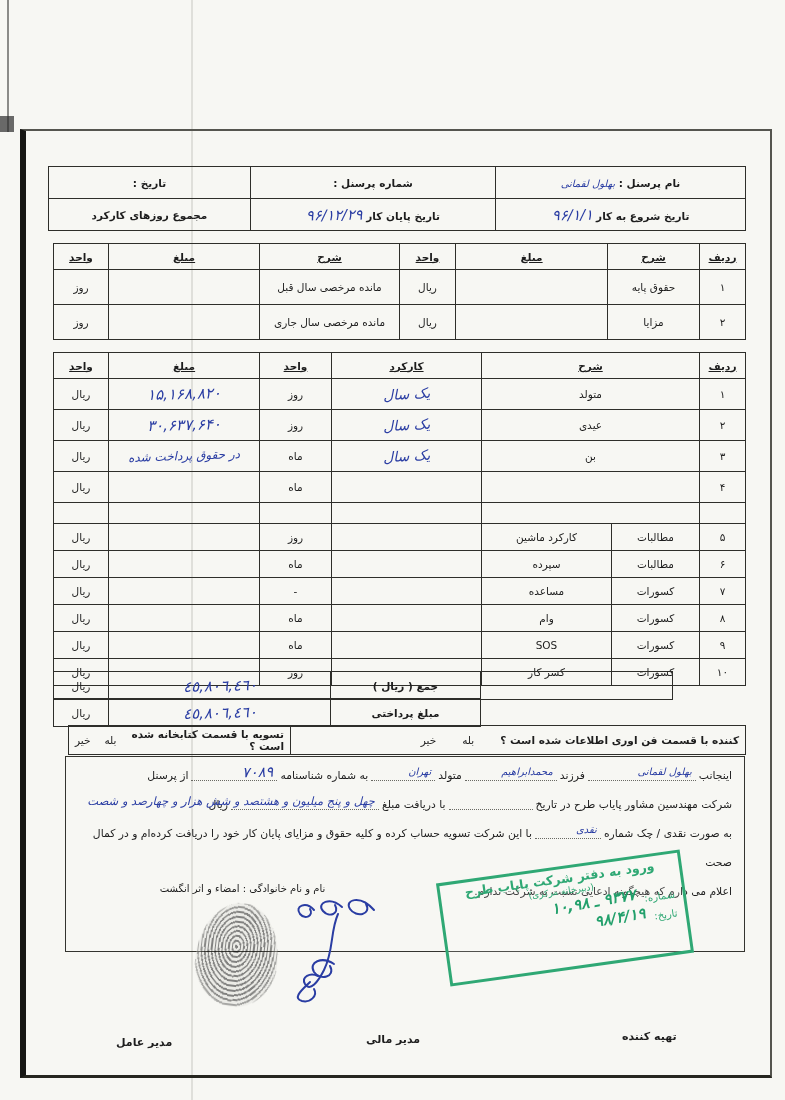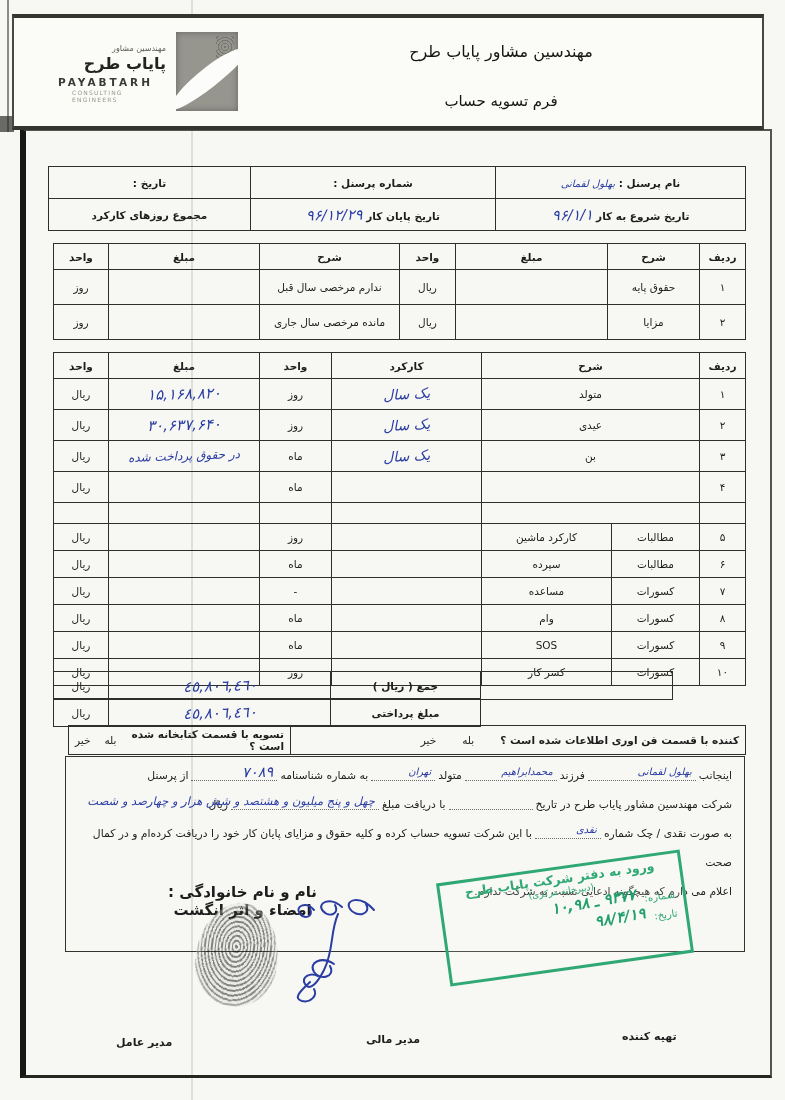--- a/index.html
+++ b/index.html
@@ -28,21 +28,21 @@
   .l-en{font-size:10.5px;font-weight:bold;letter-spacing:3px;color:#3a3a36;direction:ltr;text-align:left;margin-top:3px;}
   .l-en-sub{font-size:6px;letter-spacing:1.2px;color:#96968f;direction:ltr;text-align:left;margin-left:14px;margin-top:1px;}
   .titles{position:absolute;left:372px;top:24px;width:230px;text-align:center;}
   .title1{font-size:16px;color:#151512;}
   .title2{font-size:15px;color:#151512;margin-top:31px;}
 
   
   table{border-collapse:collapse;table-layout:fixed;}
   td,th{border:1px solid #2e2e2a;font-size:10.5px;color:#1d1d1d;padding:1px 6px;overflow:visible;
         font-weight:normal;background:transparent;}
-  th{font-weight:bold;text-align:center;}
+  th{font-weight:bold;text-align:center;text-decoration:underline;}
   .c{text-align:center;}
   .r{text-align:center;}
 
   .info-table{left:48px;top:166px;width:697px;position:absolute;}
   .info-table td{height:29px;font-weight:600;}
 
   .t1-table{left:53px;top:243px;width:692px;position:absolute;}
   .t1-table .hrow th{height:23px;}
   .t1-table .drow td{height:32px;}
 
@@ -72,21 +72,21 @@
   .hw-name{font-size:10px;letter-spacing:1.5px;}
 
   
   .decl-box{left:65px;top:756px;width:680px;height:196px;border:1.5px solid #34342f;position:absolute;
             padding:4px 12px 0 12px;box-sizing:border-box;font-size:10.8px;line-height:29px;}
   .blank{display:inline-block;border-bottom:1.5px dotted #6a6a64;height:13px;position:relative;
          vertical-align:-2px;margin:0 3px;}
   .blank .hw{position:absolute;bottom:0;right:4px;line-height:16px;}
 
   
-  .sig-label{left:150px;top:883px;width:185px;position:absolute;font-size:15px;font-weight:700;text-align:center;}
+  .sig-label{left:150px;top:883px;width:185px;position:absolute;font-size:10px;font-weight:400;text-align:center;}
   .fingerprint{left:196px;top:903px;width:82px;height:104px;position:absolute;z-index:3;
        border-radius:52% 48% 50% 50%/56% 56% 44% 44%;transform:rotate(7deg);opacity:.88;
        background:repeating-radial-gradient(ellipse at 48% 42%,rgba(25,25,25,.6) 0 1.4px,rgba(130,130,125,.12) 1.4px 3.4px);
        box-shadow:inset 0 0 10px rgba(240,240,235,.9);filter:blur(.3px);}
   .sig-svg{left:268px;top:888px;position:absolute;z-index:3;}
 
   
   .stamp{left:442px;top:866px;width:246px;height:104px;position:absolute;transform:rotate(-8deg);
          border:3px solid #2fa874;color:#2fa874;padding:2px 8px;box-sizing:border-box;z-index:2;
          background:rgba(255,255,255,.15);}
@@ -105,38 +105,20 @@
 </head>
 <body>
 
 <div class="page">
 
   <div class="abs fold-line"></div>
   <div class="abs edge-line-top-left"></div>
   <div class="abs corner-smudge"></div>
   <div class="frame"></div>
 
-  <div class="abs header-box">
-    <div class="logo">
-      <div class="logo-mark">
-        <div class="speck"></div>
-        <div class="swoosh"></div>
-      </div>
-      <div class="logo-text">
-        <div class="l-fa-small">مهندسین مشاور</div>
-        <div class="l-fa">پایاب طرح</div>
-        <div class="l-en">PAYABTARH</div>
-        <div class="l-en-sub">CONSULTING ENGINEERS</div>
-      </div>
-    </div>
-    <div class="titles">
-      <div class="title1">مهندسین مشاور پایاب طرح</div>
-      <div class="title2">فرم تسویه حساب</div>
-    </div>
-  </div>
 
   <table class="info-table" dir="rtl">
     <colgroup>
         <col style="width:250px">
         <col style="width:245px">
         <col style="width:202px">
       </colgroup>
     <tbody>
         <tr>
       <td class="r">
@@ -187,21 +169,21 @@
       <th>واحد</th>
       <th>شرح</th>
       <th>مبلغ</th>
       <th>واحد</th>
     </tr>
     <tr class="drow">
       <td class="c">۱</td>
       <td class="r">حقوق پایه</td>
       <td class="hw"></td>
       <td class="c">ریال</td>
-      <td class="r">ندارم مرخصی سال قبل</td>
+      <td class="r">مانده مرخصی سال قبل</td>
       <td class="hw"></td>
       <td class="c">روز</td>
     </tr>
     <tr class="drow">
       <td class="c">۲</td>
       <td class="r">مزایا</td>
       <td class="hw"></td>
       <td class="c">ریال</td>
       <td class="r">مانده مرخصی سال جاری</td>
       <td class="hw"></td>

